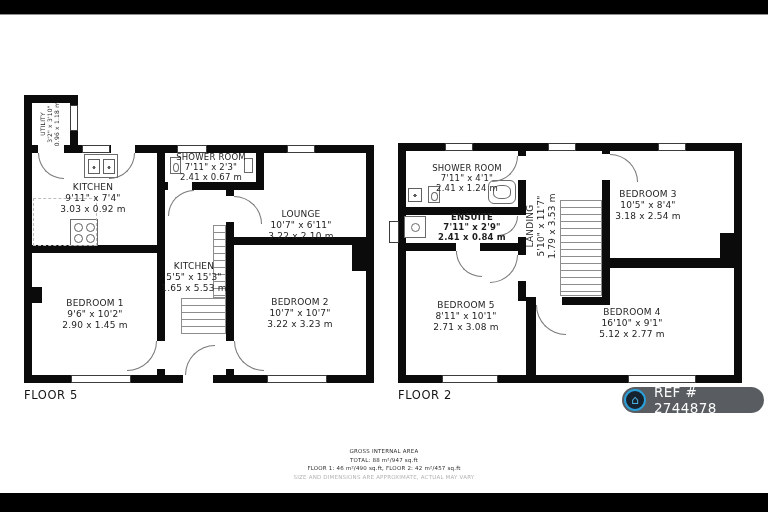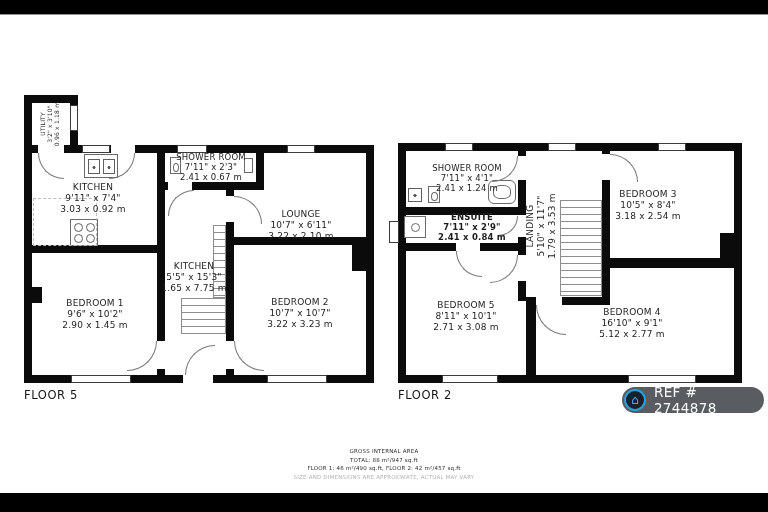--- a/index.html
+++ b/index.html
@@ -126,21 +126,21 @@
       <div>2.41 x 0.67 m</div>
     </div>
     <div class="room-label" style="left:301px;top:182px;margin-top:43px;">
       <div>LOUNGE</div>
       <div>10'7" x 6'11"</div>
       <div>3.22 x 2.10 m</div>
     </div>
     <div class="room-label" style="left:194px;top:277px;">
       <div>KITCHEN</div>
       <div>5'5" x 15'3"</div>
-      <div>1.65 x 7.75 m</div>
+      <div>1.65 x 5.53 m</div>
     </div>
     <div class="room-label" style="left:95px;top:314px;">
       <div>BEDROOM 1</div>
       <div>9'6" x 10'2"</div>
       <div>2.90 x 1.45 m</div>
     </div>
     <div class="room-label" style="left:300px;top:313px;">
       <div>BEDROOM 2</div>
       <div>10'7" x 10'7"</div>
       <div>3.22 x 3.23 m</div>

